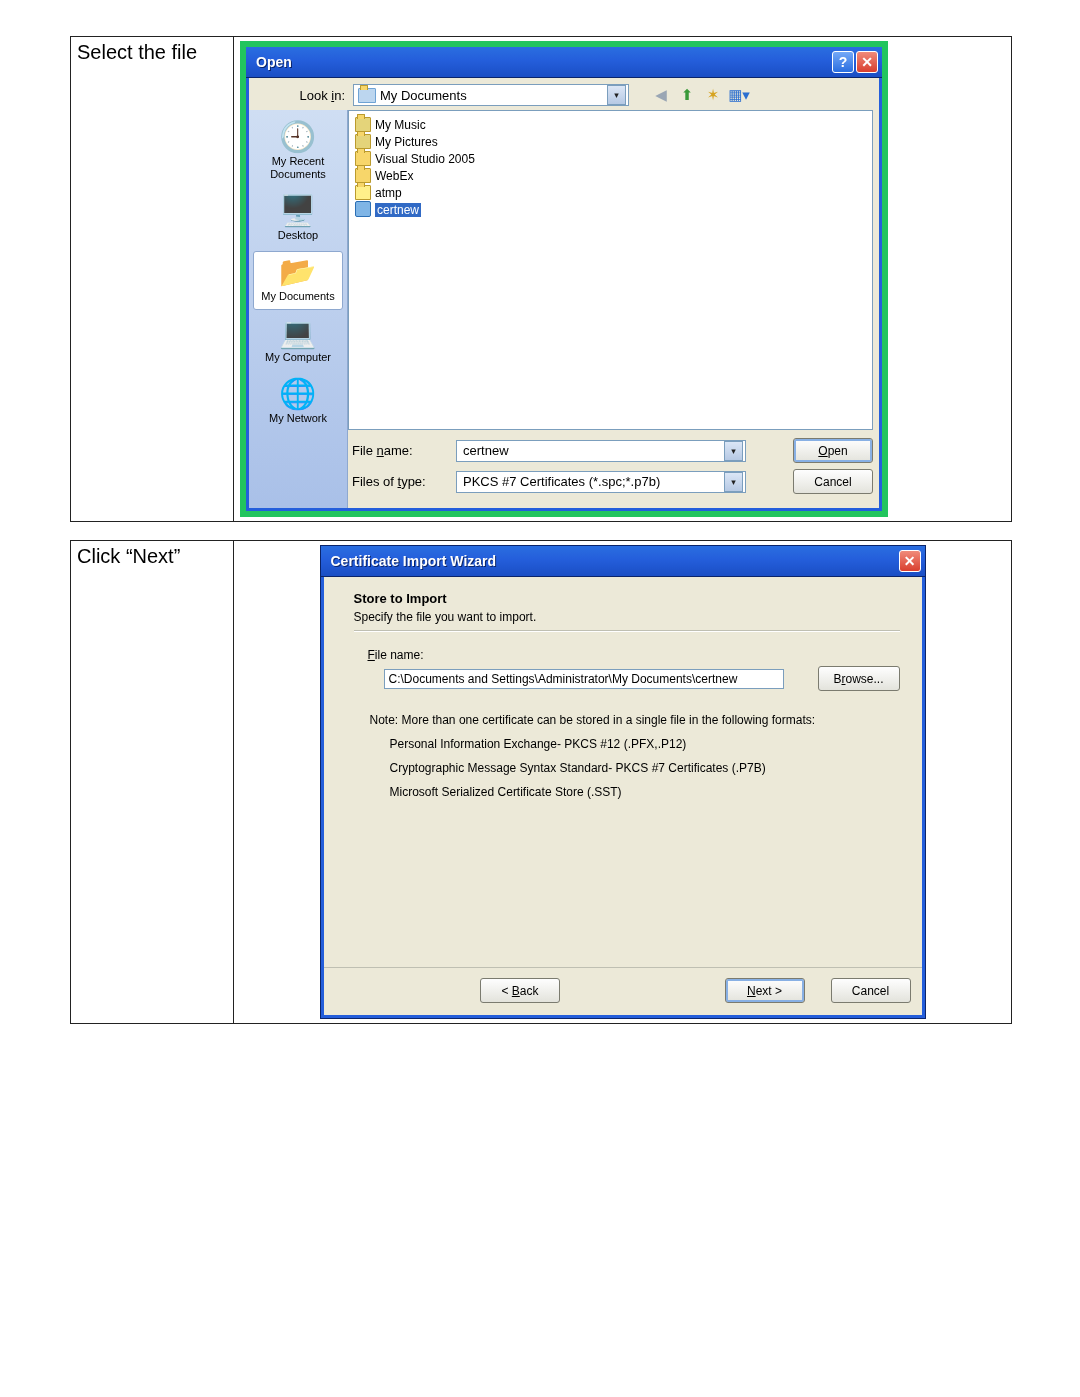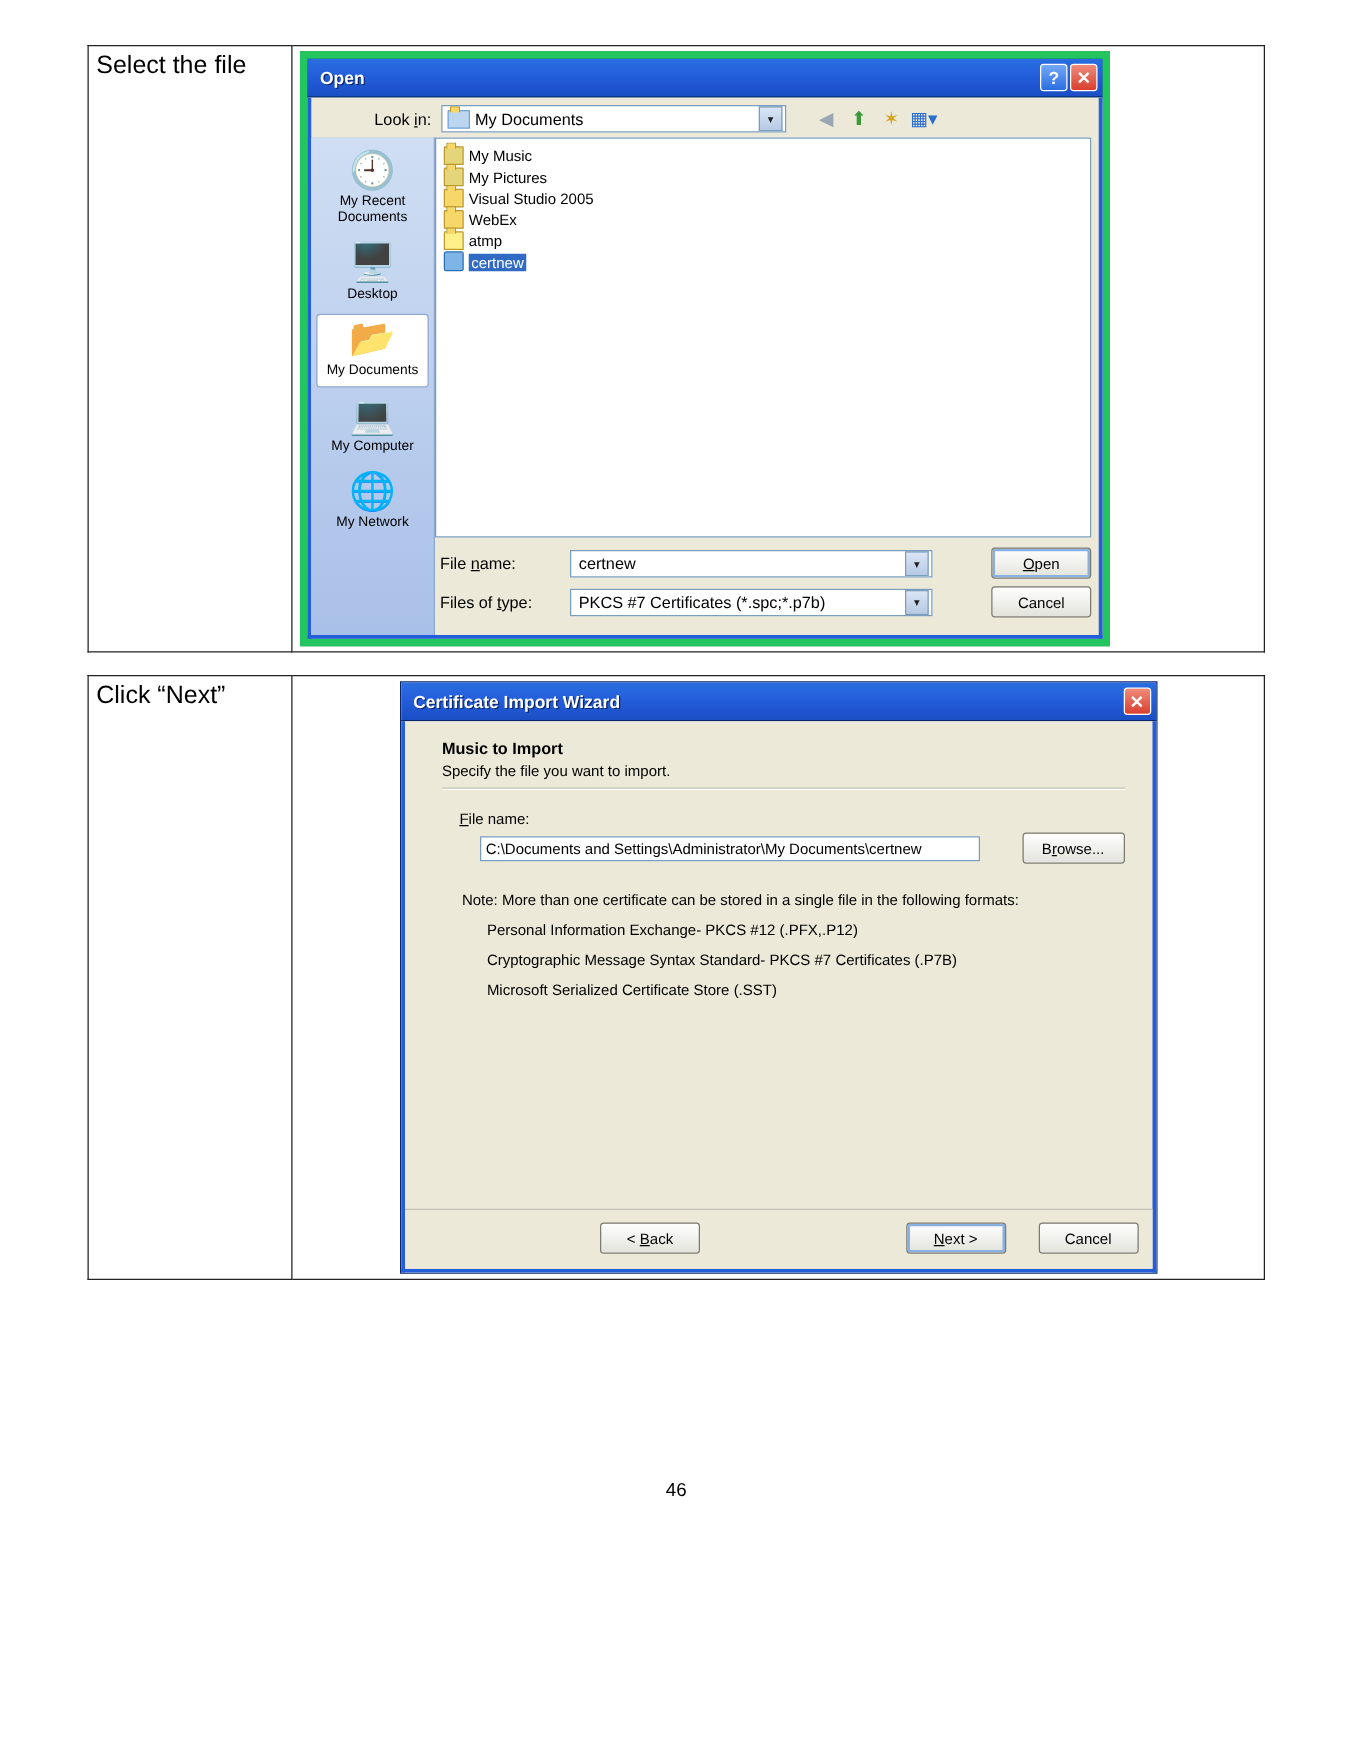--- a/index.html
+++ b/index.html
@@ -354,21 +354,21 @@
   <td class="left">Click “Next”</td>
   <td class="right">
 
     <div class="wiz-window">
       <div class="xp-titlebar">
         <span class="title">Certificate Import Wizard</span>
         <span class="title-btn close-btn">✕</span>
       </div>
       <div class="wiz-body">
         <div class="wiz-inner">
-          <div class="wiz-h">Music to Import</div>
+          <div class="wiz-h">Store to Import</div>
           <div class="wiz-sub">Specify the file you want to import.</div>
           <div class="hr"></div>
 
           <div style="margin-left:14px;">
             <div><u>F</u>ile name:</div>
             <div class="wiz-field">
               <input type="text" value="C:\Documents and Settings\Administrator\My Documents\certnew" style="">
               <div class="xp-button" style="width:80px;">
                         <span>B<u>r</u>owse...</span>
                       </div>
@@ -393,15 +393,14 @@
           <div class="xp-button" style="margin-left:18px;">Cancel</div>
         </div>
       </div>
     </div>
 
   </td>
 </tr>
 </tbody>
     </table>
 
-<div class="page-num">46</div>
 
 </div>
 
 </body></html>

